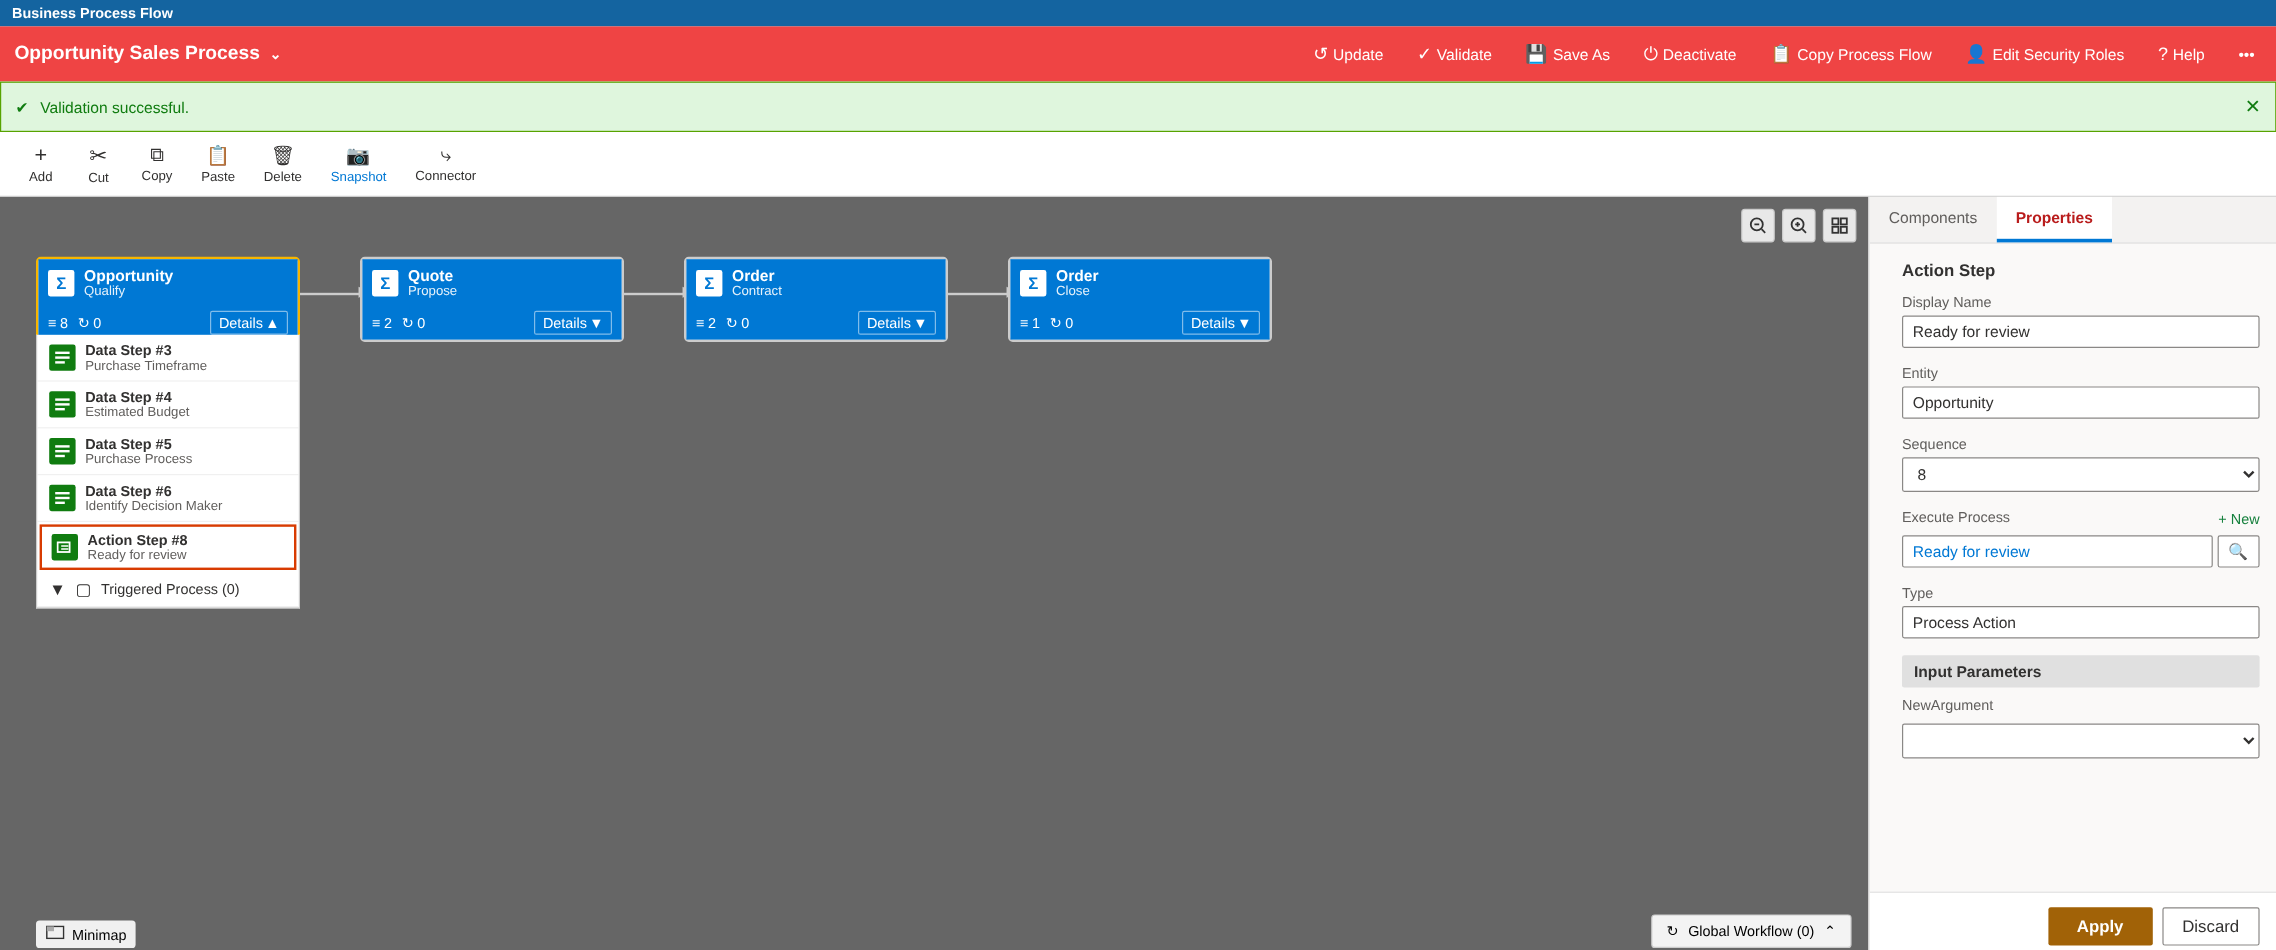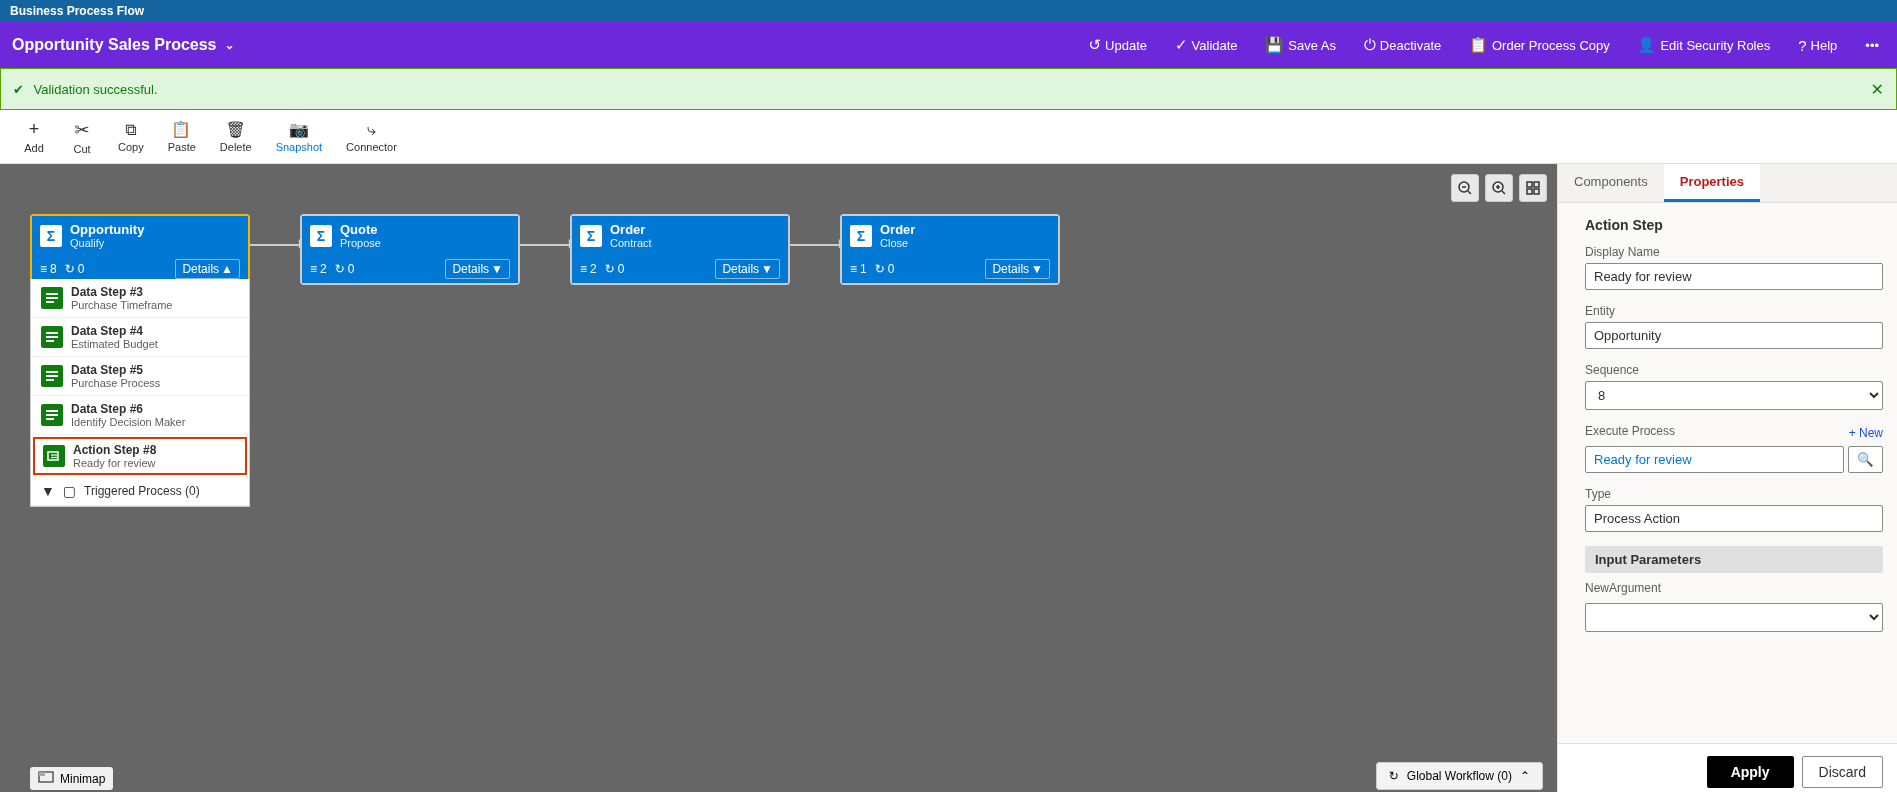--- a/index.html
+++ b/index.html
@@ -12,21 +12,21 @@
       padding: 4px 10px;
       font-size: 12px;
       font-weight: 600;
       height: 22px;
       display: flex;
       align-items: center;
     }
 
     
     #nav-bar {
-      background: #6d28d9;
+      background: #ef4444;
       color: white;
       height: 46px;
       display: flex;
       align-items: center;
       padding: 0 12px;
       justify-content: space-between;
     }
     #nav-left {
       display: flex;
       align-items: center;
@@ -380,21 +380,21 @@
     .field-input-with-btn .field-input { flex: 1; }
     .search-icon-btn {
       border: 1px solid #8a8886;
       background: white;
       padding: 5px 8px;
       cursor: pointer;
       border-radius: 2px;
       color: #605e5c;
     }
     .new-link {
-      color: #1d4ed8;
+      color: #15803d;
       font-size: 12px;
       cursor: pointer;
       text-decoration: none;
       text-align: center;
     }
 
     .input-params-header {
       background: #e0e0e0;
       padding: 6px 10px;
       font-size: 13px;
@@ -411,21 +411,21 @@
     
     #panel-footer {
       border-top: 1px solid #e0e0e0;
       padding: 12px 14px;
       display: flex;
       justify-content: flex-end;
       gap: 8px;
       background: white;
     }
     .btn-primary {
-      background: #000000;
+      background: #a16207;
       color: white;
       border: none;
       padding: 7px 24px;
       font-size: 14px;
       border-radius: 2px;
       cursor: pointer;
       font-weight: 600;
     }
     .btn-secondary {
       background: white;
@@ -467,21 +467,21 @@
     <div class="nav-btn">
       <span class="icon">💾</span>
       <span>Save As</span>
     </div>
     <div class="nav-btn">
       <span class="icon">⏻</span>
       <span>Deactivate</span>
     </div>
     <div class="nav-btn">
       <span class="icon">📋</span>
-      <span>Order Process Copy</span>
+      <span>Copy Process Flow</span>
     </div>
     <div class="nav-btn">
       <span class="icon">👤</span>
       <span>Edit Security Roles</span>
     </div>
     <div class="nav-btn">
       <span class="icon">?</span>
       <span>Help</span>
     </div>
     <div class="nav-btn">

